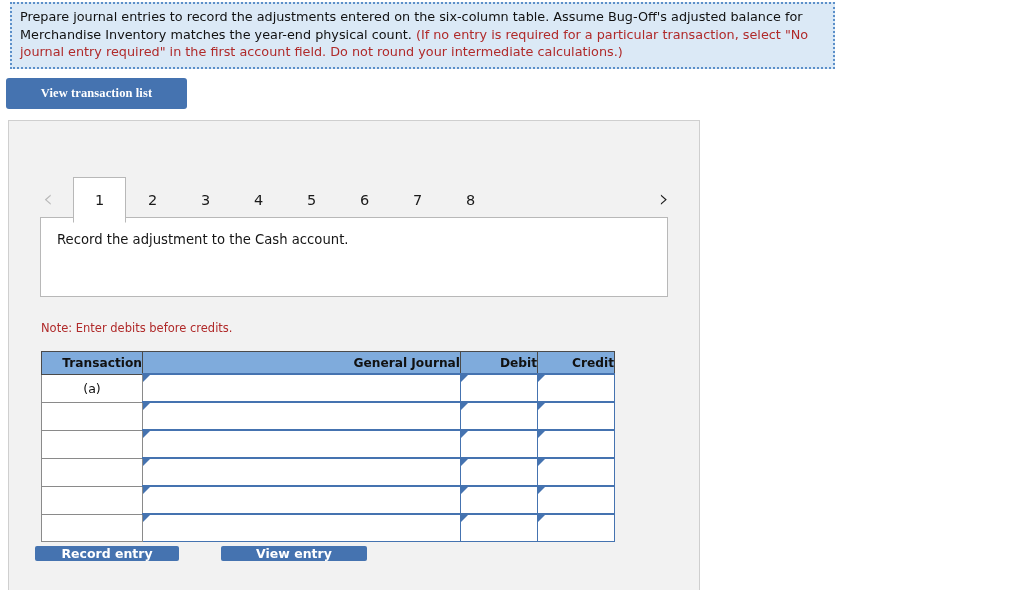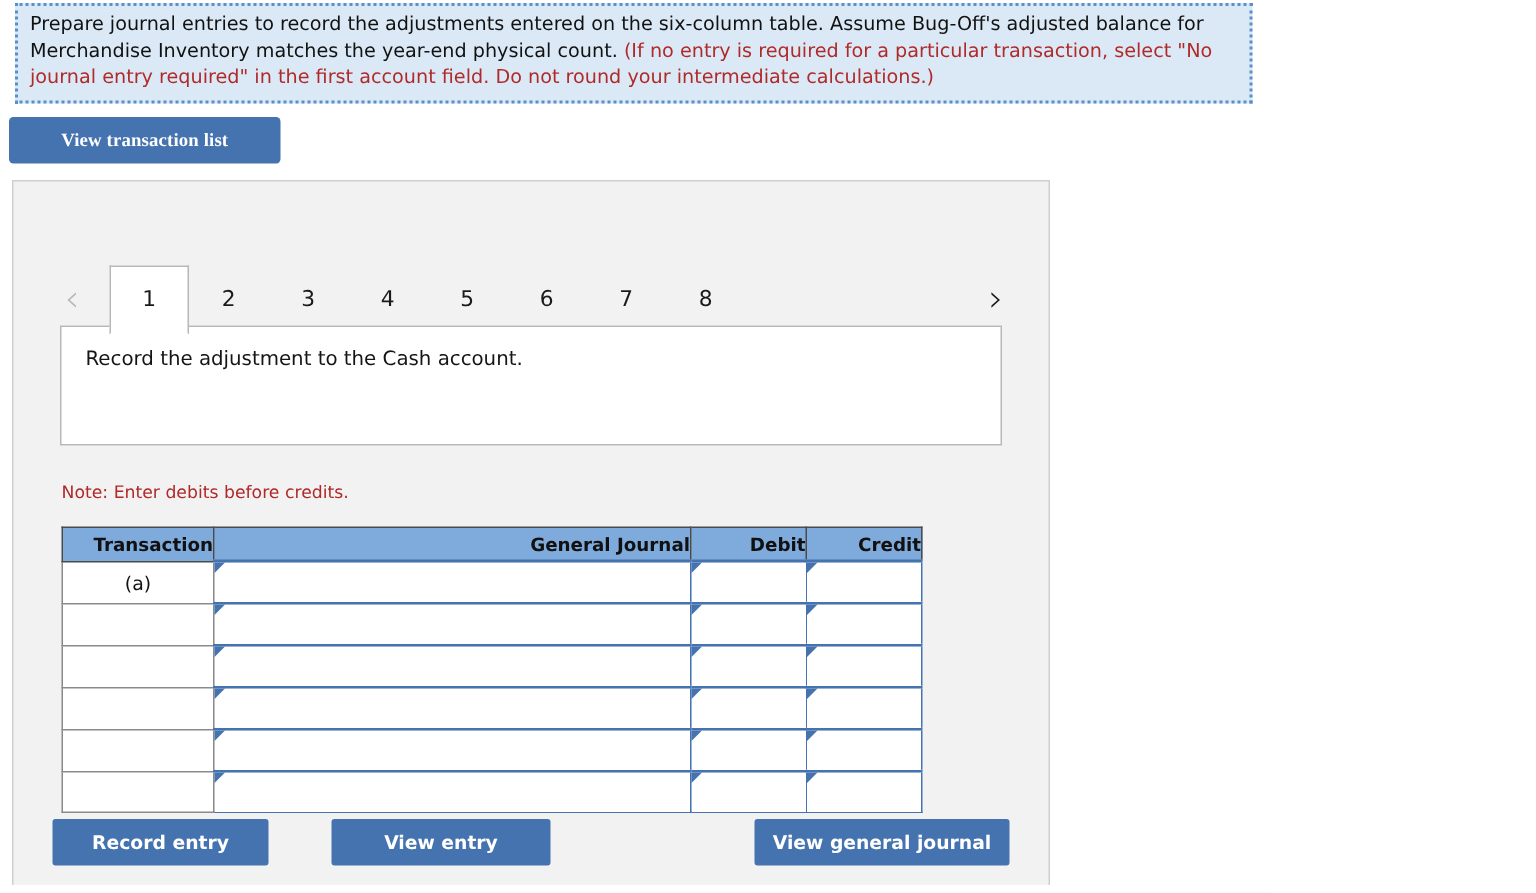--- a/index.html
+++ b/index.html
@@ -229,21 +229,21 @@
   .footer-buttons {
     position: absolute;
     left: 0;
     top: 425px;
     width: 692px;
     height: 45px;
   }
   .action-btn {
     position: absolute;
     top: 0;
-    height: 31px;
+    height: 15px;
     background: #4573b0;
     border: none;
     border-radius: 2px;
     color: #ffffff;
     font-family: "DejaVu Sans", "Liberation Sans", sans-serif;
     font-size: 12.5px;
     font-weight: bold;
     cursor: pointer;
     padding: 0;
   }
@@ -380,16 +380,15 @@
             <span class="corner-marker"></span>
             <input type="text" class="cell-input numeric" value="" style="">
           </td>
         </tr>
       </tbody>
   </table>
 
   <div class="footer-buttons">
     <button class="action-btn btn-record">Record entry</button>
     <button class="action-btn btn-clear">View entry</button>
-    <button class="action-btn btn-journal">View general journal</button>
   </div>
 
 </div>
 
 </body></html>

